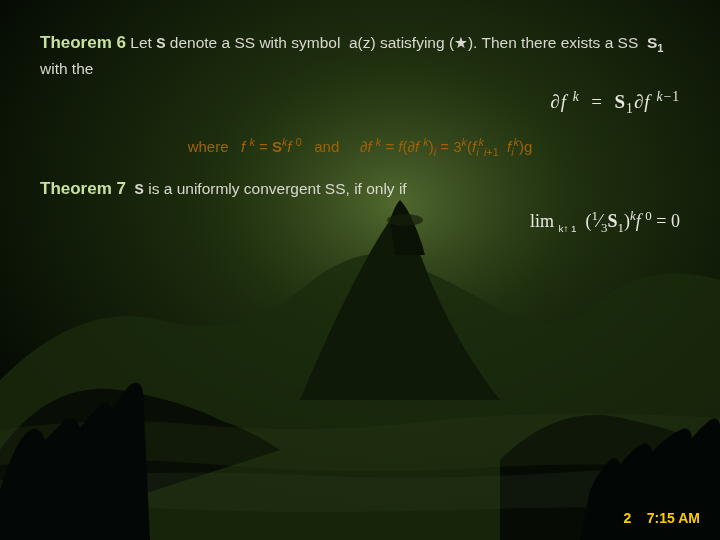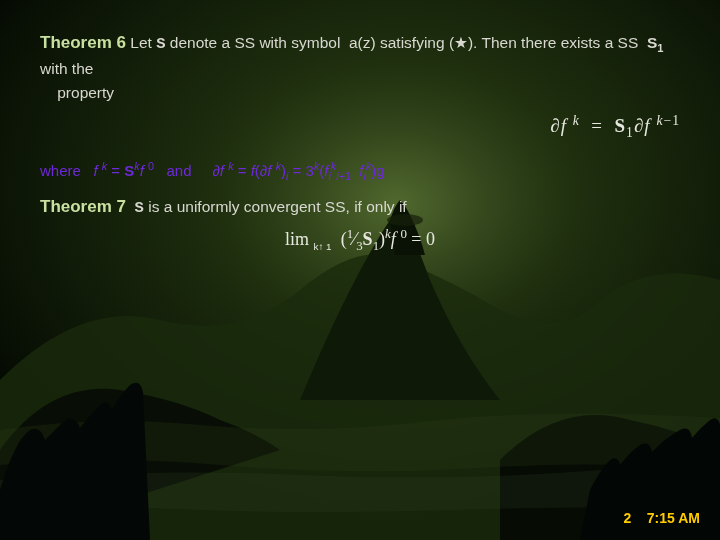--- a/index.html
+++ b/index.html
@@ -59,31 +59,32 @@
       text-align: right;
       font-size: 19px;
       margin: 8px 0 10px 0;
       color: #e8e8e0;
       font-family: 'Times New Roman', Times, serif;
       letter-spacing: 1px;
     }
 
     .inline-line {
       font-size: 15px;
-      color: #6d28d9;
-      margin-bottom: 12px;
+      color: #a16207;
+      margin-bottom: 18px;
       font-family: Arial, sans-serif;
+      text-align: center;
     }
 
     .theorem7-block {
       margin-bottom: 14px;
     }
 
     .math-display-lim {
-      text-align: center;
+      text-align: right;
       font-size: 18px;
       margin: 6px 0;
       color: #e8e8e0;
       font-family: 'Times New Roman', Times, serif;
     }
 
     .slide-number {
       position: absolute;
       bottom: 14px;
       right: 20px;
@@ -142,21 +143,20 @@
 </svg>
 
 <div class="content">
 
   <div class="theorem-block">
     <div class="theorem-text">
       <span class="theorem-title">Theorem 6</span>
       <span> Let <span class="mono bold">S</span>  denote a SS with symbol &nbsp;a(z)
       satisfying (★). Then there exists a SS &nbsp;<span class="bold">S<sub>1</sub></span>&nbsp; with the</span>
     </div>
-    <div class="theorem-text">&nbsp;&nbsp;&nbsp;&nbsp;property</div>
     <div class="math-display">
       ∂<i>f</i> <sup><i>k</i></sup> &nbsp;= &nbsp;<b>S</b><sub>1</sub>∂<i>f</i> <sup><i>k</i>−1</sup>
     </div>
   </div>
 
   <div class="inline-line">
     <span>where &nbsp;</span>
     <span><i>f</i> <sup><i>k</i></sup> = <b>S</b><sup><i>k</i></sup><i>f</i> <sup>0</sup></span>
     <span> &nbsp;&nbsp;and &nbsp;&nbsp;&nbsp;</span>
     <span>∂<i>f</i> <sup><i>k</i></sup> = <i>f</i>(∂<i>f</i> <sup><i>k</i></sup>)<sub><i>i</i></sub> = 3<sup><i>k</i></sup>(<i>f</i><sub><i>i</i></sub><sup><i>k</i></sup><sub><i>i</i>+1</sub> &nbsp;<i>f</i><sub><i>i</i></sub><sup><i>k</i></sup>)g</span>

